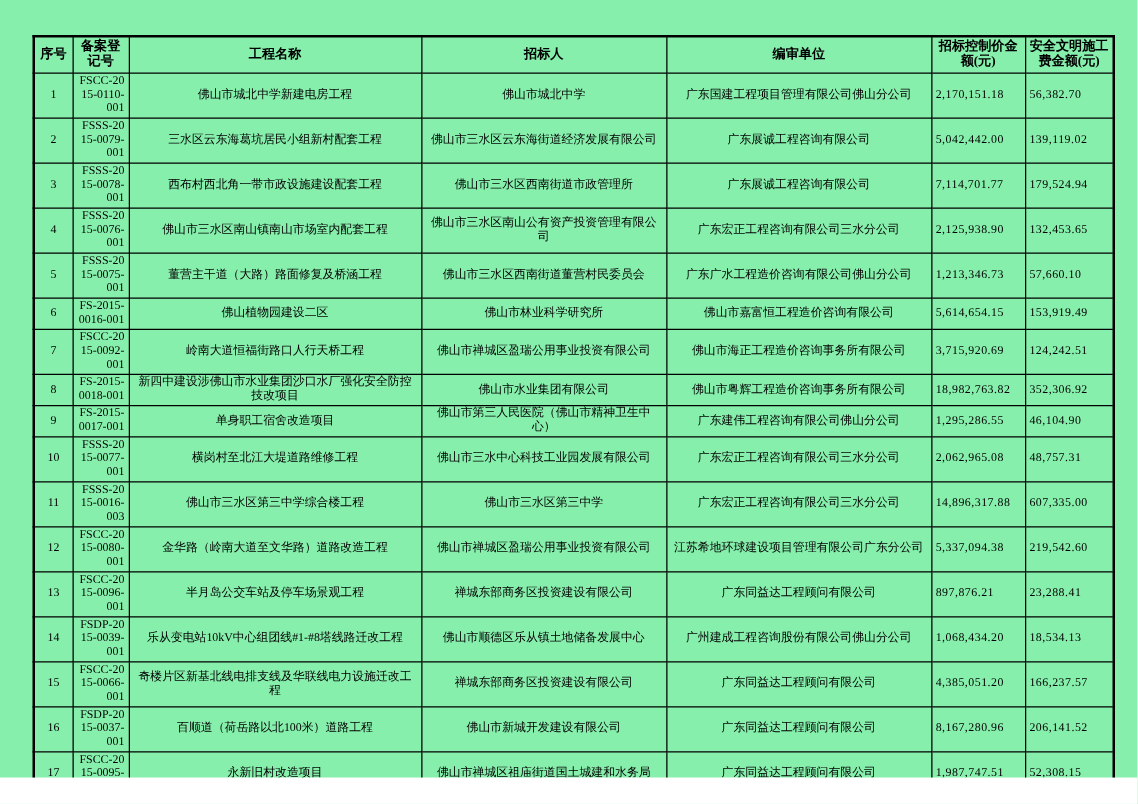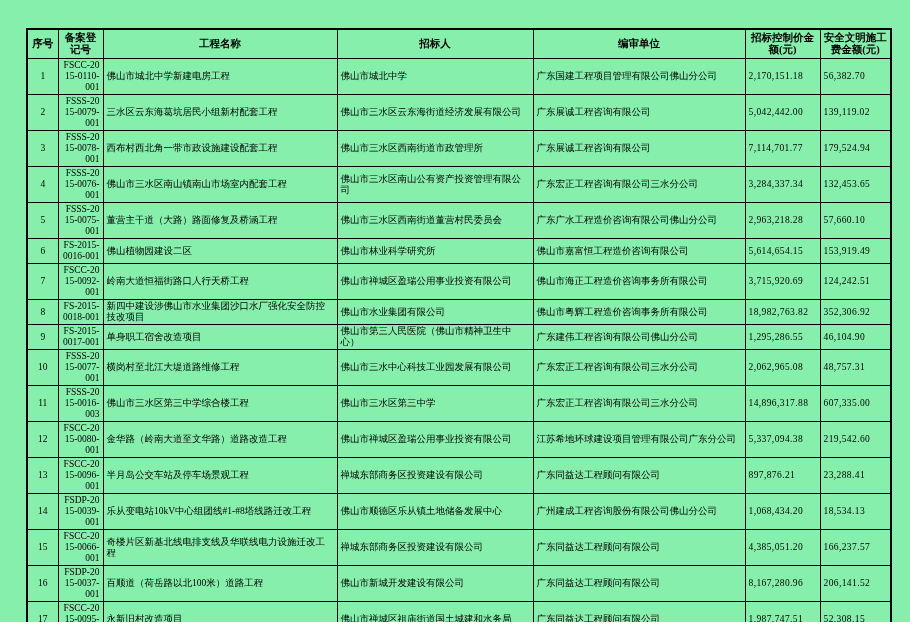--- a/index.html
+++ b/index.html
@@ -44,21 +44,21 @@
   }
   table.report td {
     font-size: 9.5px;
     padding: 1px 3px;
     line-height: 11px;
     height: 22px;
   }
   td.col-seq   { text-align: center; }
   td.col-reg   { text-align: right; font-size: 8.5px; padding: 1px 1px; word-break: break-all; }
   td.col-project, td.col-tenderer, td.col-reviewer {
-    text-align: left;
+    text-align: center;
     word-break: break-all;
   }
   td.col-amount {
     font-size: 9px;
     letter-spacing: 0.4px;
   }
 </style>
 </head>
 <body>
 
@@ -111,30 +111,30 @@
           <td class="col-reviewer">广东展诚工程咨询有限公司</td>
           <td class="col-amount">7,114,701.77</td>
           <td class="col-amount">179,524.94</td>
         </tr>
         <tr>
           <td class="col-seq">4</td>
           <td class="col-reg">FSSS-2015-0076-001</td>
           <td class="col-project">佛山市三水区南山镇南山市场室内配套工程</td>
           <td class="col-tenderer">佛山市三水区南山公有资产投资管理有限公司</td>
           <td class="col-reviewer">广东宏正工程咨询有限公司三水分公司</td>
-          <td class="col-amount">3,284,337.34</td>
+          <td class="col-amount">2,125,938.90</td>
           <td class="col-amount">132,453.65</td>
         </tr>
         <tr>
           <td class="col-seq">5</td>
           <td class="col-reg">FSSS-2015-0075-001</td>
           <td class="col-project">董营主干道（大路）路面修复及桥涵工程</td>
           <td class="col-tenderer">佛山市三水区西南街道董营村民委员会</td>
           <td class="col-reviewer">广东广水工程造价咨询有限公司佛山分公司</td>
-          <td class="col-amount">2,963,218.28</td>
+          <td class="col-amount">1,213,346.73</td>
           <td class="col-amount">57,660.10</td>
         </tr>
         <tr>
           <td class="col-seq">6</td>
           <td class="col-reg">FS-2015-0016-001</td>
           <td class="col-project">佛山植物园建设二区</td>
           <td class="col-tenderer">佛山市林业科学研究所</td>
           <td class="col-reviewer">佛山市嘉富恒工程造价咨询有限公司</td>
           <td class="col-amount">5,614,654.15</td>
           <td class="col-amount">153,919.49</td>

